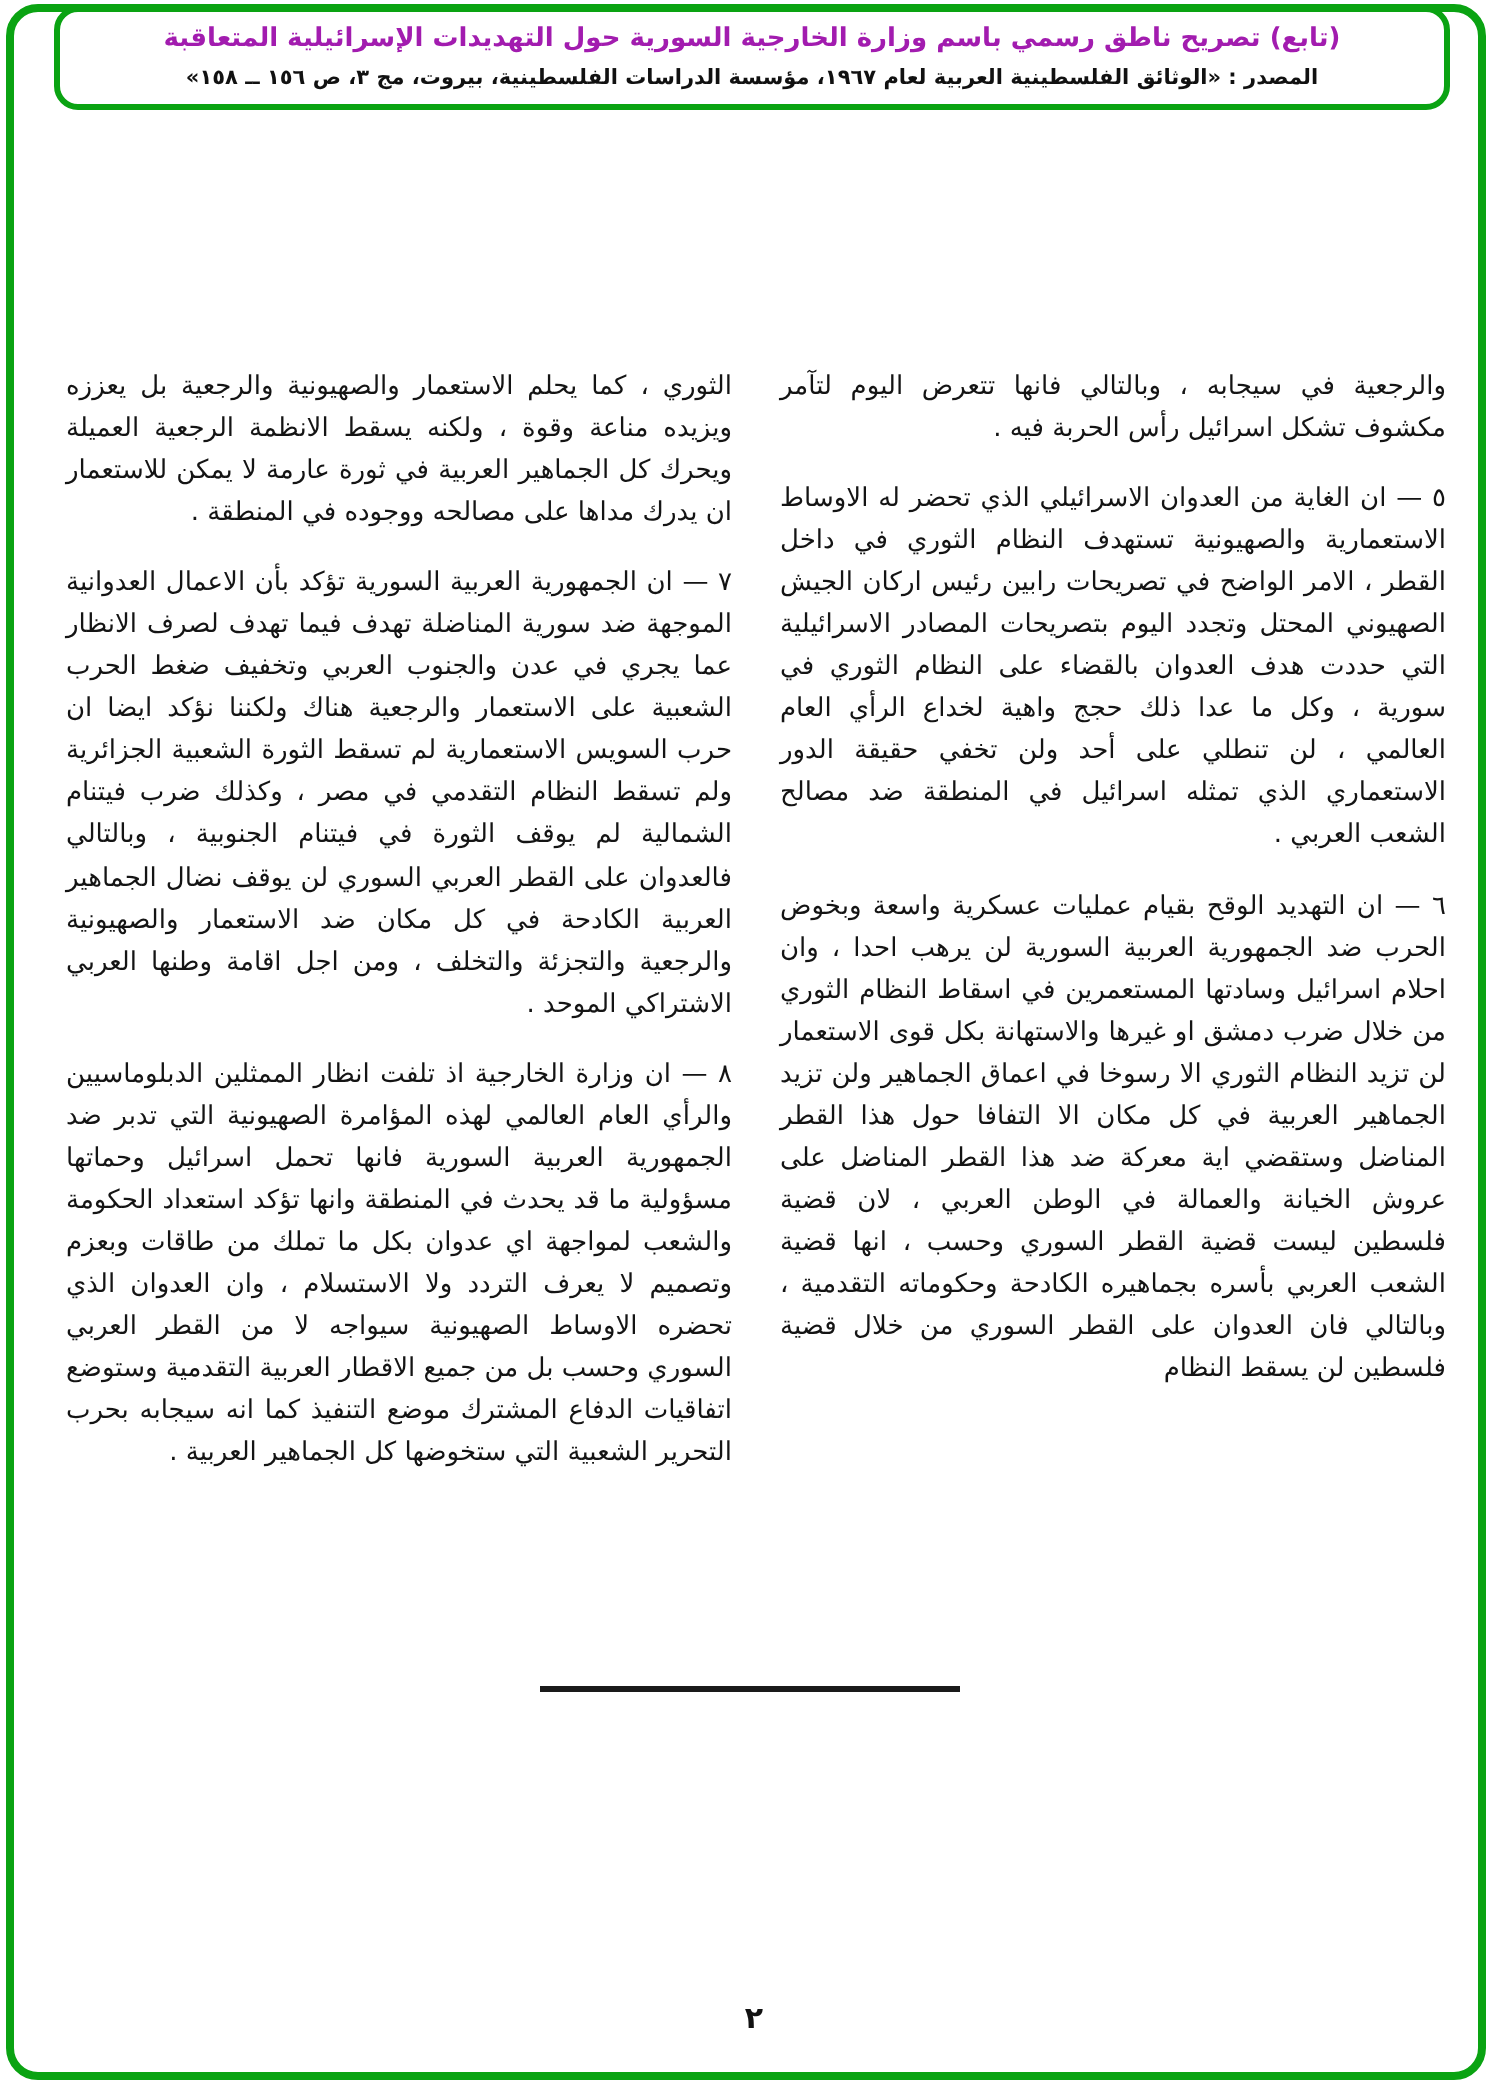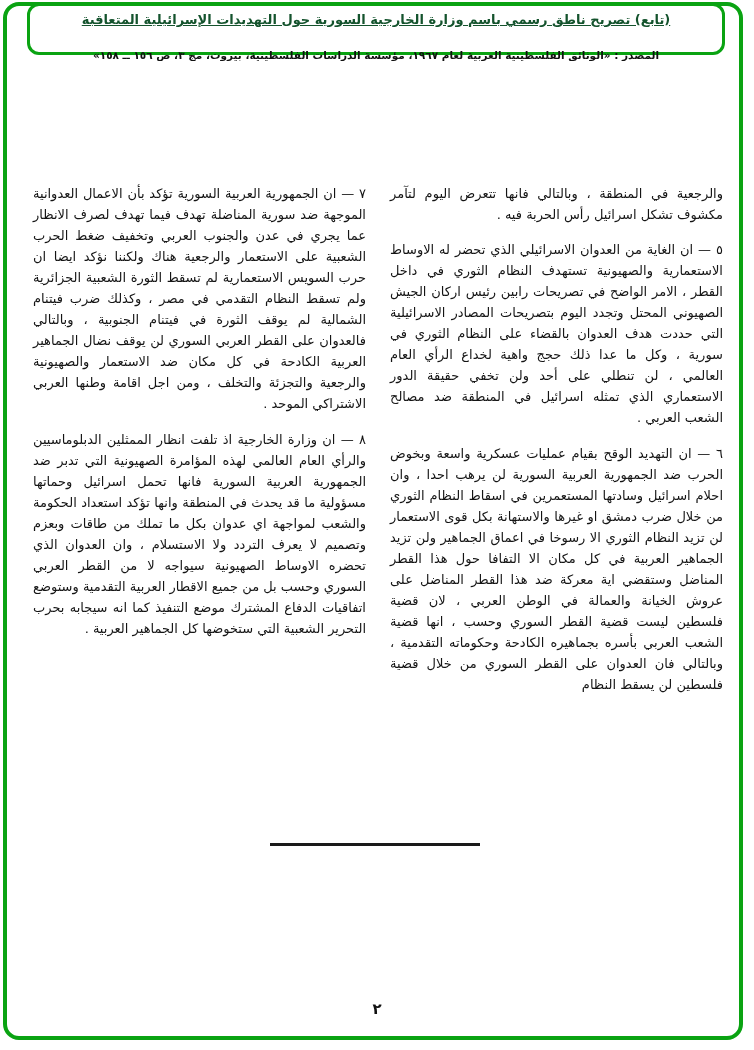--- a/index.html
+++ b/index.html
@@ -37,31 +37,30 @@
     border-radius: 12px;
     box-sizing: border-box;
     background: #ffffff;
     text-align: center;
     direction: rtl;
     padding: 5px 12px 0 12px;
   }
   .doc-title {
     font-size: 13px;
     font-weight: bold;
-    color: #14532d;
+    color: #a21caf;
     line-height: 1.45;
     white-space: nowrap;
     overflow: hidden;
-    text-decoration: underline;
   }
   .doc-source {
     font-size: 10.5px;
     font-weight: bold;
     color: #111;
-    margin-top: 19px;
+    margin-top: 3px;
     white-space: nowrap;
     overflow: hidden;
   }
   
   .body-area {
     position: absolute;
     top: 183px;
     left: 33px;
     width: 690px;
     direction: rtl;
@@ -109,25 +108,26 @@
 
   <div class="page-frame"></div>
 
   <div class="header-box">
     <div class="doc-title">(تابع) تصريح ناطق رسمي باسم وزارة الخارجية السورية حول التهديدات الإسرائيلية المتعاقبة</div>
     <div class="doc-source">المصدر : «الوثائق الفلسطينية العربية لعام ١٩٦٧، مؤسسة الدراسات الفلسطينية، بيروت، مج ٣، ص ١٥٦ ــ ١٥٨»</div>
   </div>
 
   <div class="body-area">
     <div class="col">
-      <p>والرجعية في المنطقة ، وبالتالي فانها تتعرض اليوم لتآمر مكشوف تشكل اسرائيل رأس الحربة فيه .</p>
+      <p>والرجعية في سيجابه ، وبالتالي فانها تتعرض اليوم لتآمر مكشوف تشكل اسرائيل رأس الحربة فيه .</p>
       <p>٥ — ان الغاية من العدوان الاسرائيلي الذي تحضر له الاوساط الاستعمارية والصهيونية تستهدف النظام الثوري في داخل القطر ، الامر الواضح في تصريحات رابين رئيس اركان الجيش الصهيوني المحتل وتجدد اليوم بتصريحات المصادر الاسرائيلية التي حددت هدف العدوان بالقضاء على النظام الثوري في سورية ، وكل ما عدا ذلك حجج واهية لخداع الرأي العام العالمي ، لن تنطلي على أحد ولن تخفي حقيقة الدور الاستعماري الذي تمثله اسرائيل في المنطقة ضد مصالح الشعب العربي .</p>
       <p>٦ — ان التهديد الوقح بقيام عمليات عسكرية واسعة وبخوض الحرب ضد الجمهورية العربية السورية لن يرهب احدا ، وان احلام اسرائيل وسادتها المستعمرين في اسقاط النظام الثوري من خلال ضرب دمشق او غيرها والاستهانة بكل قوى الاستعمار لن تزيد النظام الثوري الا رسوخا في اعماق الجماهير ولن تزيد الجماهير العربية في كل مكان الا التفافا حول هذا القطر المناضل وستقضي اية معركة ضد هذا القطر المناضل على عروش الخيانة والعمالة في الوطن العربي ، لان قضية فلسطين ليست قضية القطر السوري وحسب ، انها قضية الشعب العربي بأسره بجماهيره الكادحة وحكوماته التقدمية ، وبالتالي فان العدوان على القطر السوري من خلال قضية فلسطين لن يسقط النظام</p>
     </div>
     <div class="col">
+      <p>الثوري ، كما يحلم الاستعمار والصهيونية والرجعية بل يعززه ويزيده مناعة وقوة ، ولكنه يسقط الانظمة الرجعية العميلة ويحرك كل الجماهير العربية في ثورة عارمة لا يمكن للاستعمار ان يدرك مداها على مصالحه ووجوده في المنطقة .</p>
       <p>٧ — ان الجمهورية العربية السورية تؤكد بأن الاعمال العدوانية الموجهة ضد سورية المناضلة تهدف فيما تهدف لصرف الانظار عما يجري في عدن والجنوب العربي وتخفيف ضغط الحرب الشعبية على الاستعمار والرجعية هناك ولكننا نؤكد ايضا ان حرب السويس الاستعمارية لم تسقط الثورة الشعبية الجزائرية ولم تسقط النظام التقدمي في مصر ، وكذلك ضرب فيتنام الشمالية لم يوقف الثورة في فيتنام الجنوبية ، وبالتالي فالعدوان على القطر العربي السوري لن يوقف نضال الجماهير العربية الكادحة في كل مكان ضد الاستعمار والصهيونية والرجعية والتجزئة والتخلف ، ومن اجل اقامة وطنها العربي الاشتراكي الموحد .</p>
       <p>٨ — ان وزارة الخارجية اذ تلفت انظار الممثلين الدبلوماسيين والرأي العام العالمي لهذه المؤامرة الصهيونية التي تدبر ضد الجمهورية العربية السورية فانها تحمل اسرائيل وحماتها مسؤولية ما قد يحدث في المنطقة وانها تؤكد استعداد الحكومة والشعب لمواجهة اي عدوان بكل ما تملك من طاقات وبعزم وتصميم لا يعرف التردد ولا الاستسلام ، وان العدوان الذي تحضره الاوساط الصهيونية سيواجه لا من القطر العربي السوري وحسب بل من جميع الاقطار العربية التقدمية وستوضع اتفاقيات الدفاع المشترك موضع التنفيذ كما انه سيجابه بحرب التحرير الشعبية التي ستخوضها كل الجماهير العربية .</p>
     </div>
   </div>
 
   <div class="end-divider"></div>
 
   <div class="page-number">٢</div>
 
 </div>

